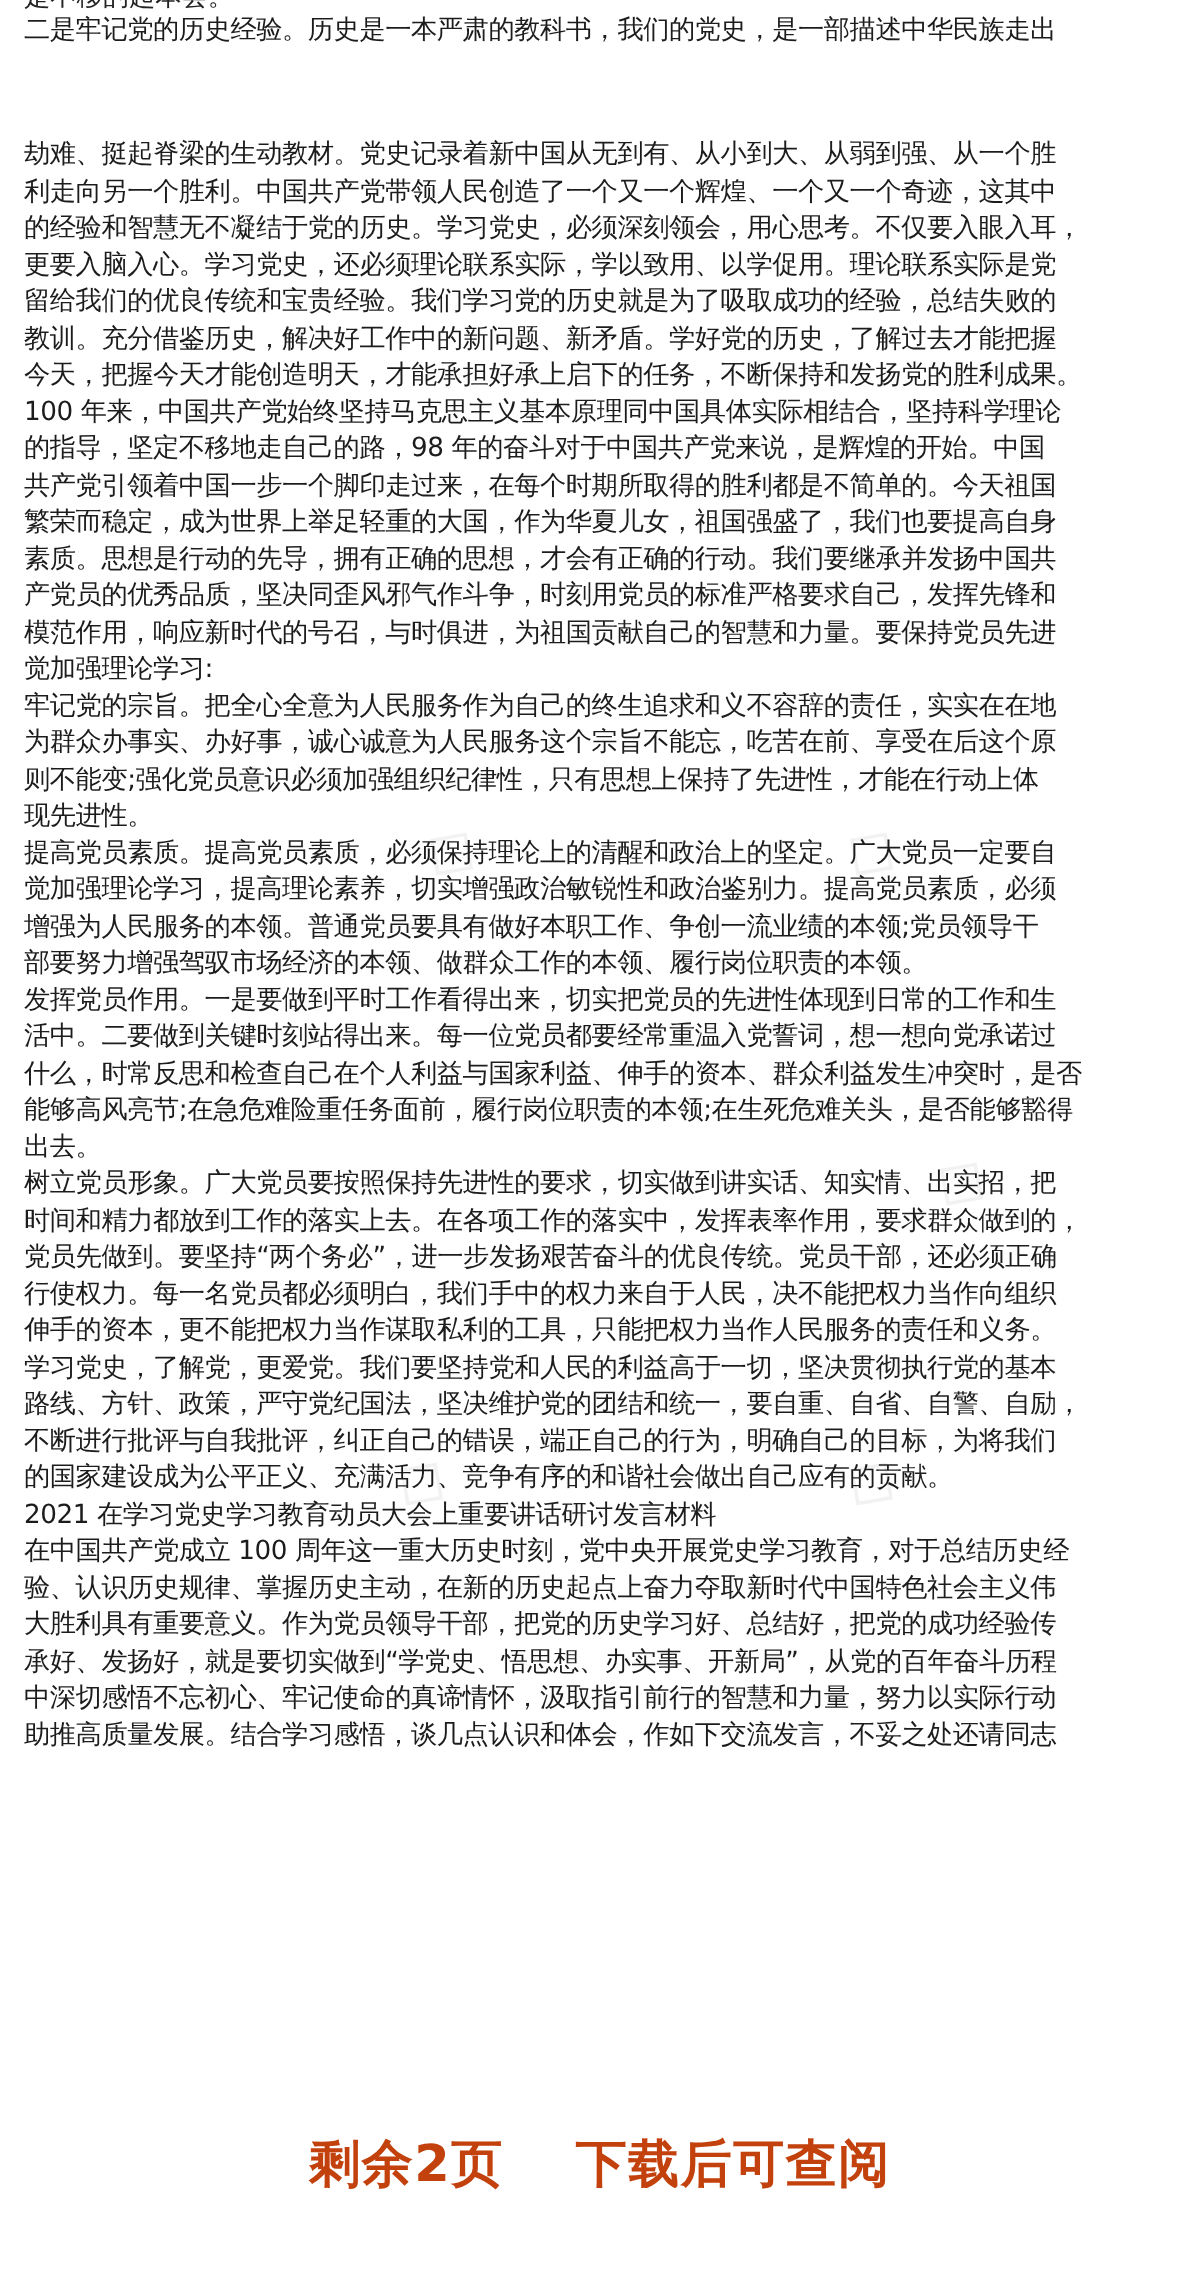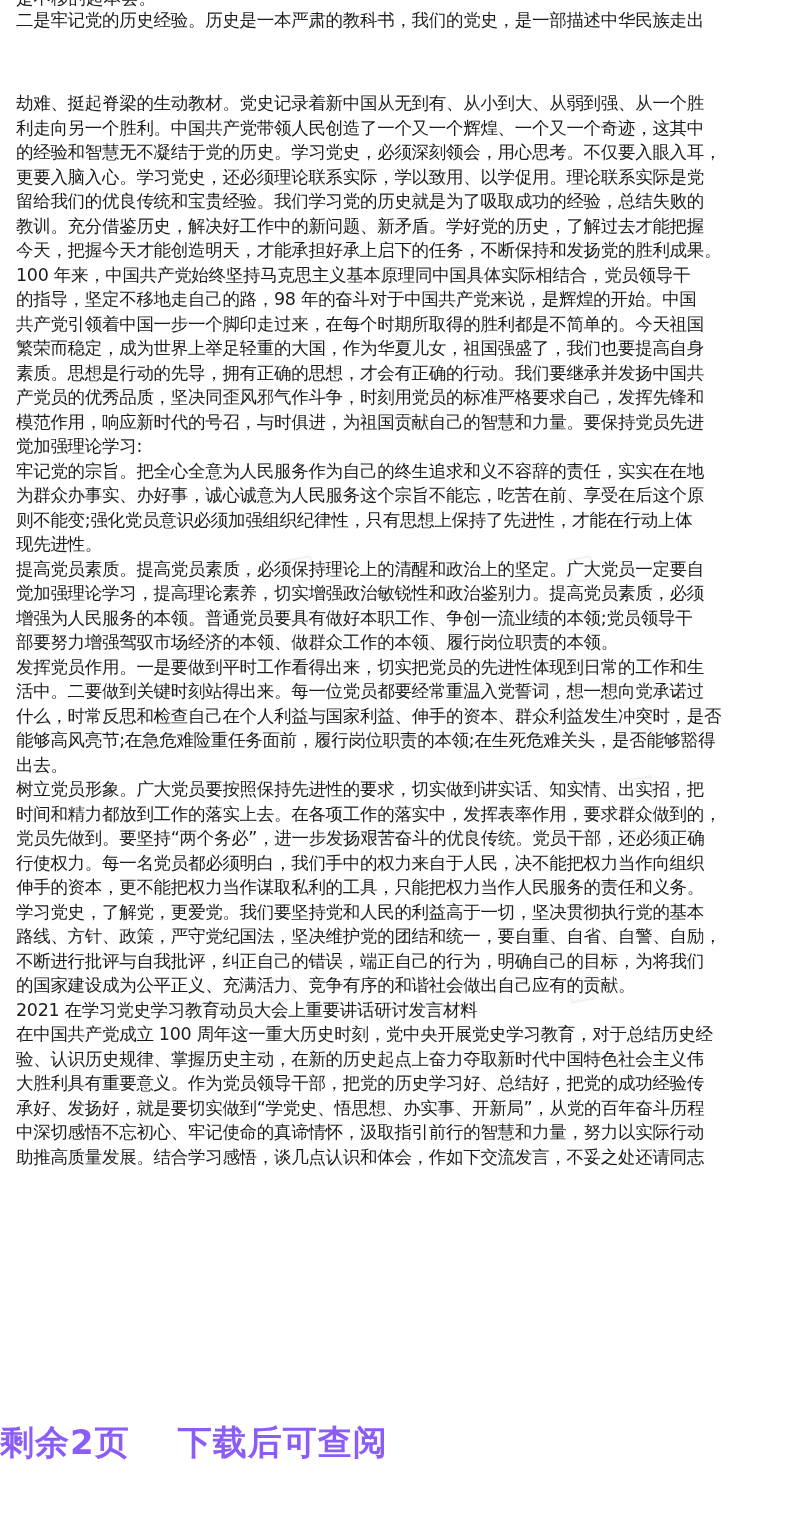--- a/index.html
+++ b/index.html
@@ -5,40 +5,40 @@
   html, body { margin: 0; padding: 0; background: #ffffff; }
   body { width: 800px; height: 1526px; position: relative; overflow: hidden;
          font-family: "DejaVu Sans", "Liberation Sans", sans-serif; color: #1a1a1a; }
   .page { position: absolute; left: 0; top: 0; width: 732px; height: 1526px; }
   .clip-top { position: absolute; left: 16px; top: -14px; font-size: 17.5px; line-height: 24.5px;
               white-space: nowrap; color: #222; }
   .line { position: absolute; left: 16px; font-size: 17.5px; line-height: 24.5px;
           white-space: nowrap; letter-spacing: -0.3px; color: #1c1c1c; }
   .watermark { position: absolute; color: rgba(0,0,0,0.05); font-size: 46px; font-weight: bold;
                transform: rotate(-55deg); white-space: nowrap; pointer-events: none; }
-  .footer { position: absolute; left: 0; width: 800px; top: 1420px; text-align: left;
-            font-size: 34px; font-weight: bold; color: #8b5cf6; letter-spacing: 1px; }
+  .footer { position: absolute; left: 0; width: 800px; top: 1420px; text-align: center;
+            font-size: 34px; font-weight: bold; color: #c2410c; letter-spacing: 1px; }
   .footer span { display: inline-block; }
   .footer .gap { width: 48px; }
 </style>
 </head>
 <body>
 
 <div class="page">
   <div class="clip-top">是不移的起本会。</div>
   <div id="lines">
       <div class="line" style="top: 8px;">二是牢记党的历史经验。历史是一本严肃的教科书，我们的党史，是一部描述中华民族走出</div>
       <div class="line" style="top: 91px;">劫难、挺起脊梁的生动教材。党史记录着新中国从无到有、从小到大、从弱到强、从一个胜</div>
       <div class="line" style="top: 115.5px;">利走向另一个胜利。中国共产党带领人民创造了一个又一个辉煌、一个又一个奇迹，这其中</div>
       <div class="line" style="top: 140px;">的经验和智慧无不凝结于党的历史。学习党史，必须深刻领会，用心思考。不仅要入眼入耳，</div>
       <div class="line" style="top: 164.5px;">更要入脑入心。学习党史，还必须理论联系实际，学以致用、以学促用。理论联系实际是党</div>
       <div class="line" style="top: 189px;">留给我们的优良传统和宝贵经验。我们学习党的历史就是为了吸取成功的经验，总结失败的</div>
       <div class="line" style="top: 213.5px;">教训。充分借鉴历史，解决好工作中的新问题、新矛盾。学好党的历史，了解过去才能把握</div>
       <div class="line" style="top: 238px;">今天，把握今天才能创造明天，才能承担好承上启下的任务，不断保持和发扬党的胜利成果。</div>
-      <div class="line" style="top: 262.5px;">100 年来，中国共产党始终坚持马克思主义基本原理同中国具体实际相结合，党员领导干</div>
+      <div class="line" style="top: 262.5px;">100 年来，中国共产党始终坚持马克思主义基本原理同中国具体实际相结合，坚持科学理论</div>
       <div class="line" style="top: 287px;">的指导，坚定不移地走自己的路，98 年的奋斗对于中国共产党来说，是辉煌的开始。中国</div>
       <div class="line" style="top: 311.5px;">共产党引领着中国一步一个脚印走过来，在每个时期所取得的胜利都是不简单的。今天祖国</div>
       <div class="line" style="top: 336px;">繁荣而稳定，成为世界上举足轻重的大国，作为华夏儿女，祖国强盛了，我们也要提高自身</div>
       <div class="line" style="top: 360.5px;">素质。思想是行动的先导，拥有正确的思想，才会有正确的行动。我们要继承并发扬中国共</div>
       <div class="line" style="top: 385px;">产党员的优秀品质，坚决同歪风邪气作斗争，时刻用党员的标准严格要求自己，发挥先锋和</div>
       <div class="line" style="top: 409.5px;">模范作用，响应新时代的号召，与时俱进，为祖国贡献自己的智慧和力量。要保持党员先进</div>
       <div class="line" style="top: 434px;">觉加强理论学习:</div>
       <div class="line" style="top: 458.5px;">牢记党的宗旨。把全心全意为人民服务作为自己的终生追求和义不容辞的责任，实实在在地</div>
       <div class="line" style="top: 483px;">为群众办事实、办好事，诚心诚意为人民服务这个宗旨不能忘，吃苦在前、享受在后这个原</div>
       <div class="line" style="top: 507.5px;">则不能变;强化党员意识必须加强组织纪律性，只有思想上保持了先进性，才能在行动上体</div>

